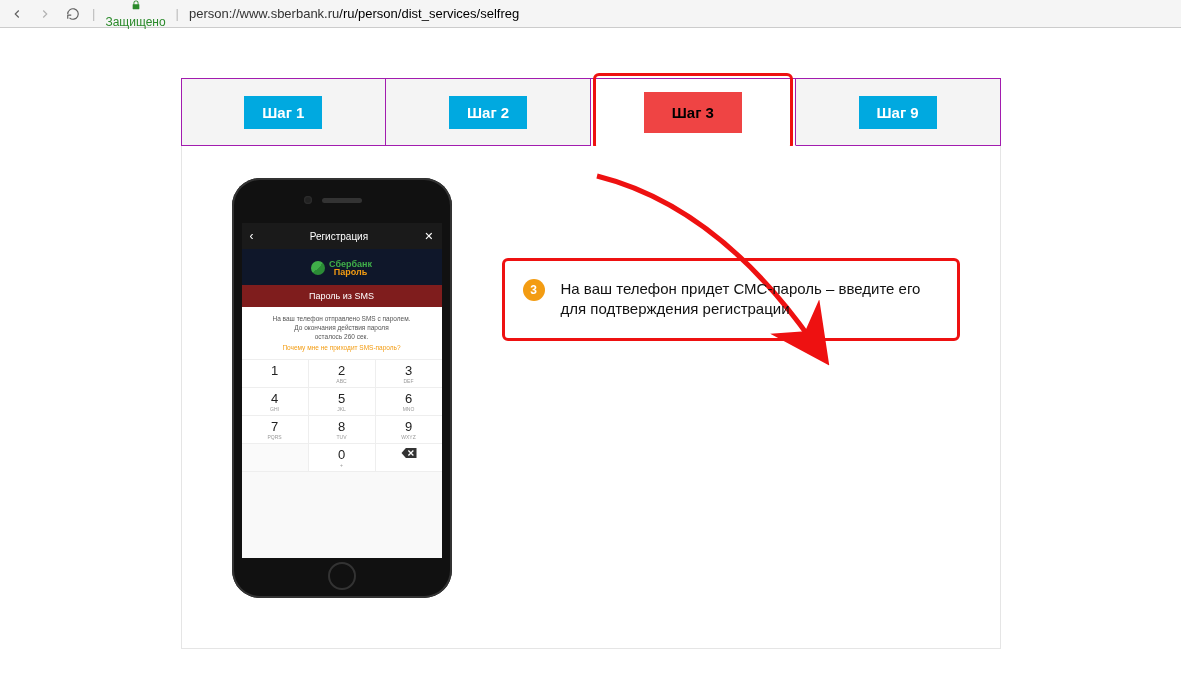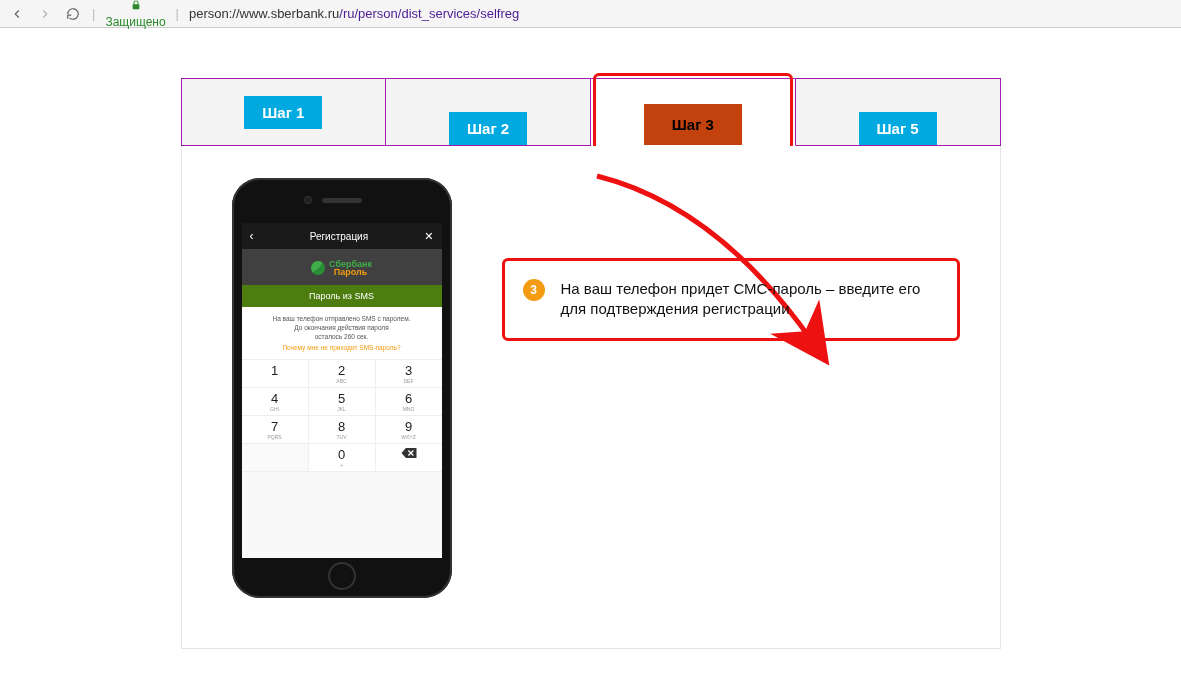--- a/index.html
+++ b/index.html
@@ -8,39 +8,39 @@
   
   .chrome {
     height: 28px; display: flex; align-items: center; gap: 10px;
     padding: 0 8px; border-bottom: 1px solid #ccc; background: #f5f5f5;
     font-size: 13px; color: #555;
   }
   .chrome .nav-btn { width: 18px; height: 18px; display:flex;align-items:center;justify-content:center; color:#606060;}
   .chrome .lock { color:#2a8a2a; font-size:12px; display:flex;align-items:center;gap:4px;flex-direction:column;}
   .chrome .sep { color:#bbb; }
   .chrome .url { color:#333; }
-  .chrome .url .rest { color:#4c1d95;margin-top:8px; }
+  .chrome .url .rest { color:#000000;margin-top:8px; }
 
   
   .page { background:#fff; }
   .tabs-row {
     width: 820px; margin: 50px auto 0 auto; height: 68px;
     display:flex;
   }
   .tabcell {
     flex:1; border:1px solid #a21caf; display:flex;align-items:center;justify-content:center;
     background:#f4f4f4; position:relative;
   }
-  .tabcell + .tabcell { border-left:none;align-items:flex-end; }
+  .tabcell + .tabcell { border-left:none; }
   .tabbtn {
     background:#00a9e0; color:#fff; font-weight:bold; font-size:15px;
     padding:8px 18px; border:none;
   }
   .tabcell.active { background:#fff; border-bottom-color:#fff; }
-  .tabcell.active .tabbtn { background:#c2410c; color:#000; padding:12px 28px; border:none; }
+  .tabcell.active .tabbtn { background:#ef4444; color:#000; padding:12px 28px; border:none; }
   .active-frame {
     position:absolute; left:2px; right:2px; top:-6px; bottom:-6px;
     border:3px solid #e11; border-radius:6px; pointer-events:none;
   }
 
   .content {
     width:820px; margin:0 auto 40px auto;
     border:1px solid #e5e5e5; border-top:none;
     background:#fff; padding:32px 40px 50px 40px;
     display:flex; gap:50px; align-items:flex-start;
@@ -56,26 +56,26 @@
   }
   .speaker { position:absolute; top:20px; left:50%; transform:translateX(-50%); width:40px; height:5px; background:#333; border-radius:3px;}
   .camera { position:absolute; top:18px; left:72px; width:8px;height:8px;border-radius:50%;background:#222;box-shadow:inset 0 0 2px #444;}
   .homebtn { position:absolute; bottom:8px; left:50%; transform:translateX(-50%); width:28px;height:28px;border-radius:50%; border:2px solid #333;}
   .screen {
     width:100%; height:100%; background:#f9f9f9; overflow:hidden; font-size:8px;
     display:flex; flex-direction:column;
   }
   .titlebar { background:#1a1a1a; color:#fff; display:flex; align-items:center; justify-content:space-between; padding:6px 8px; font-size:10px;}
   .titlebar .ttl { flex:1; text-align:center; font-weight:500; }
-  .brand { background:#404040; text-align:center; padding:10px 0 8px 0; }
+  .brand { background:#0f172a; text-align:center; padding:10px 0 8px 0; }
   .brand .logo { display:inline-flex; align-items:center; gap:4px;}
   .brand .logomark { width:14px;height:14px;border-radius:50%;background:linear-gradient(135deg,#3fae49 50%,#2b8c36 50%);}
   .brand .logotxt1 { color:#3fae49; font-size:9px; font-weight:bold;}
   .brand .logotxt2 { color:#f39c12; font-size:9px; font-weight:bold; display:block; margin-top:-2px;}
-  .smshead { background:#4d7c0f; color:#fff; text-align:center; padding:6px 13px; font-size:9px;}
+  .smshead { background:#7f1d1d; color:#fff; text-align:center; padding:6px 13px; font-size:9px;}
   .msgarea { background:#fff; text-align:center; padding:8px 6px; }
   .msgarea .l1 { font-size:6.5px; color:#555; }
   .msgarea .l2 { font-size:6.5px; color:#555; margin-top:2px;}
   .msgarea .l3 { font-size:6.5px; color:#f39c12; margin-top:4px;}
   .keypad { background:#fff; border-top:1px solid #eee; }
   .krow { display:flex; }
   .kcell { flex:1; border-right:1px solid #eee; border-bottom:1px solid #eee; text-align:center; padding:4px 0 3px 0; }
   .kcell:last-child { border-right:none;}
   .kdigit { font-size:13px; color:#222; line-height:1;}
   .kletters { font-size:5px; color:#999; display:block; margin-top:1px; height:6px;}
@@ -138,21 +138,21 @@
       <button class="tabbtn">Шаг 1</button>
     </div>
     <div class="tabcell">
       <button class="tabbtn">Шаг 2</button>
     </div>
     <div class="tabcell active">
       <div class="active-frame"></div>
       <button class="tabbtn">Шаг 3</button>
     </div>
     <div class="tabcell">
-      <button class="tabbtn">Шаг 5</button>
+      <button class="tabbtn">Шаг 9</button>
     </div>
   </div>
 
   <div class="content">
 
     <div class="phone">
       <div class="camera"></div>
       <div class="speaker"></div>
       <div class="homebtn"></div>
       <div class="screen">

